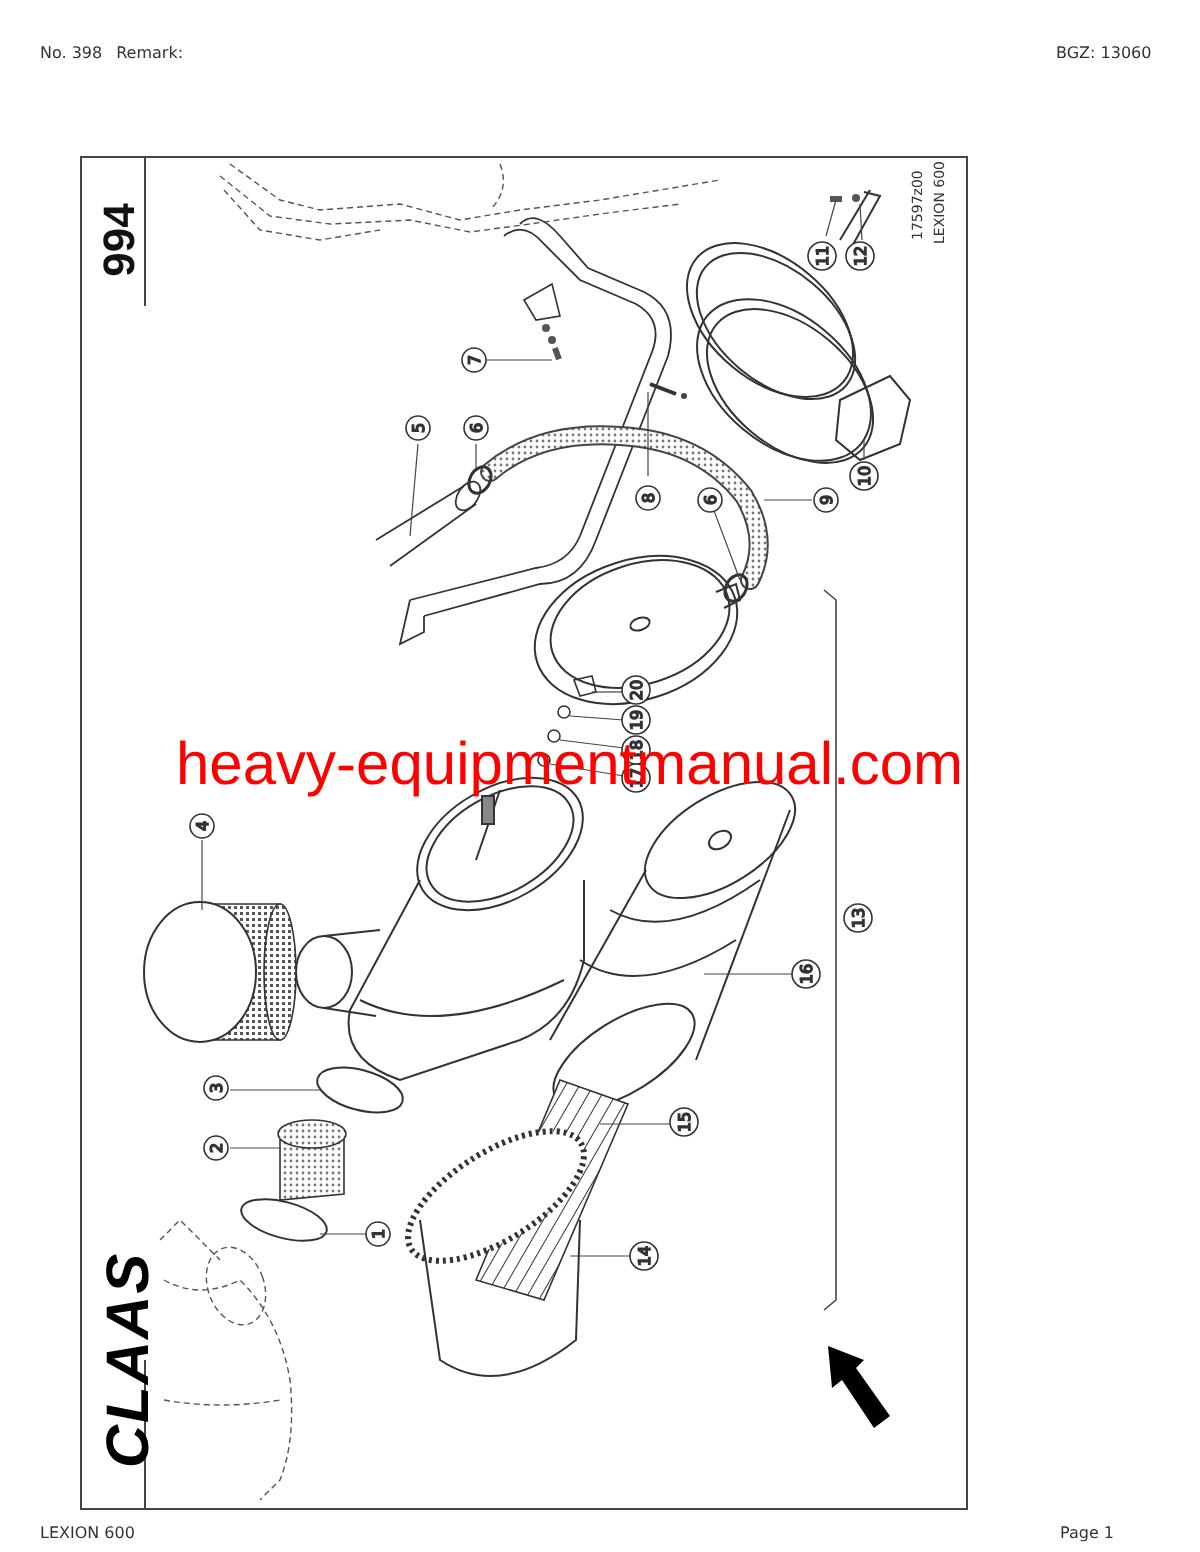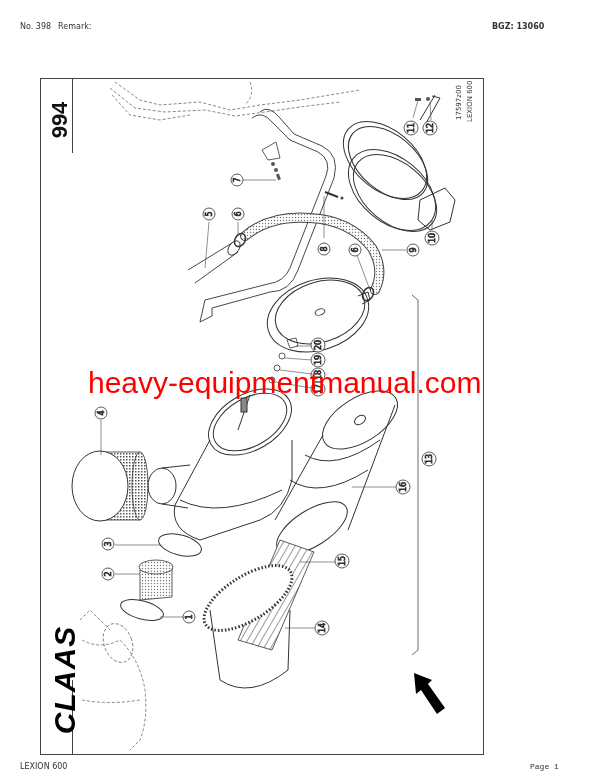--- a/index.html
+++ b/index.html
@@ -1,22 +1,22 @@
 <!DOCTYPE html>
 <html><head>
 <meta charset="utf-8">
 <style>
   html, body { margin:0; padding:0; background:#ffffff; }
   body { width:600px; height:776px; position:relative; overflow:hidden; font-family:"DejaVu Sans", sans-serif; color:#222; }
   .hdr { position:absolute; font-size:8px; color:#333; }
   #hdr-left { left:20px; top:22px; }
   #hdr-left span + span { margin-left:7px; }
-  #hdr-right { left:492px; top:22px;font-weight:bold; }
+  #hdr-right { left:528px; top:22px; }
   #ftr-left { left:20px; top:762px; }
-  #ftr-right { left:530px; top:762px;font-family:Liberation Mono, monospace; }
+  #ftr-right { left:530px; top:762px; }
   .frame { position:absolute; left:40px; top:78px; width:444px; height:677px; border:1px solid #444; box-sizing:border-box; }
   .strip-line { position:absolute; left:72px; width:1px; background:#444; }
   .plate-no { position:absolute; left:30px; top:100px; width:60px; height:40px; display:flex; align-items:center; justify-content:center; transform:rotate(-90deg); font-weight:bold; font-size:22px; font-family:"Liberation Sans", sans-serif; color:#111; }
   .logo { position:absolute; left:15px; top:665px; width:100px; height:30px; display:flex; align-items:center; justify-content:center; transform:rotate(-90deg); font-family:"Liberation Sans", sans-serif; font-weight:bold; font-style:italic; font-size:30px; letter-spacing:1px; color:#000; transform-origin:center; }
   .drawing-id { position:absolute; font-size:7px; color:#333; transform:rotate(-90deg); transform-origin:left top; white-space:nowrap; }
   .watermark { position:absolute; left:88px; top:366px; font-family:"Liberation Sans", sans-serif; font-size:30px; color:#ff0000; white-space:nowrap; letter-spacing:0px; }
   svg.diagram { position:absolute; left:0; top:0; }
   .callout text { font-size:8px; font-family:"DejaVu Sans", sans-serif; fill:#222; }
 </style>
 </head>

